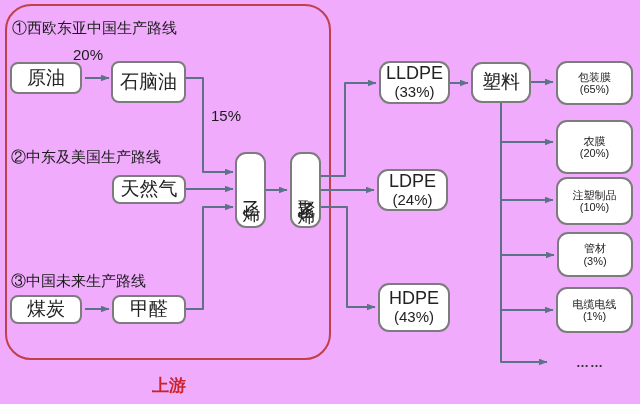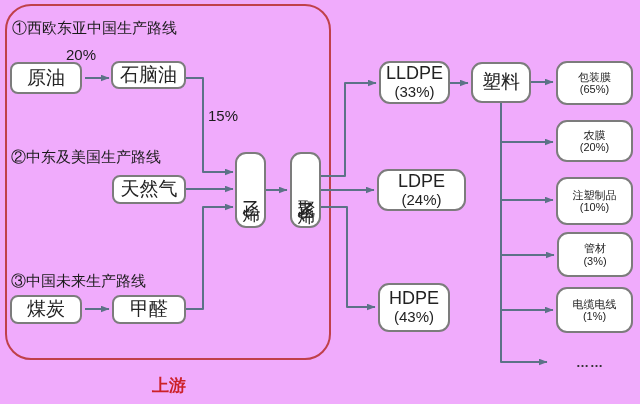--- a/index.html
+++ b/index.html
@@ -22,21 +22,21 @@
     font-size:19px;box-sizing:border-box;text-align:right;line-height:1.1;
     color:var(--text,#222);
   }
   .r10{border-radius:11px;}
   .two{flex-direction:column;}
   .two .name{font-size:18px;}
   .two .share{font-size:15px;}
   .app .name,.app .share{font-size:11px;}
   .vert{writing-mode:vertical-rl;text-orientation:upright;letter-spacing:3px;font-size:18px;}
   .rtitle{position:absolute;font-size:15px;color:#1b1b1b;white-space:nowrap;}
-  .elabel{position:absolute;font-size:15px;color:#1b1b1b;text-align:left;}
+  .elabel{position:absolute;font-size:15px;color:#1b1b1b;text-align:center;}
   .upstream{position:absolute;left:152px;top:374px;width:52px;
     font-size:17px;font-weight:bold;color:var(--label-red,#cc2127);}
   .ellipsis{position:absolute;left:576px;top:355px;font-size:13px;font-weight:bold;
     letter-spacing:1px;color:#333;}
 </style>
 </head>
 <body>
 
 <div class="stage">
 
@@ -67,48 +67,48 @@
   </svg>
 
   <div class="rtitle" style="left:12px;top:19px">①西欧东亚中国生产路线</div>
   <div class="rtitle" style="left:11px;top:148px">②中东及美国生产路线</div>
   <div class="rtitle" style="left:11px;top:272px">③中国未来生产路线</div>
 
   <div class="elabel" style="left:66px;top:46px;width:44px">20%</div>
   <div class="elabel" style="left:208px;top:107px;width:36px">15%</div>
 
   <div class="node" style="left:10px;top:62px;width:72px;height:32px">原油</div>
-  <div class="node" style="left:111px;top:61px;width:75px;height:28px">石脑油</div>
+  <div class="node" style="left:111px;top:61px;width:75px;height:42px">石脑油</div>
   <div class="node" style="left:112px;top:175px;width:74px;height:29px">天然气</div>
   <div class="node" style="left:10px;top:295px;width:72px;height:29px">煤炭</div>
   <div class="node" style="left:112px;top:295px;width:74px;height:29px">甲醛</div>
 
   <div class="node r10 vert" style="left:235px;top:152px;width:31px;height:76px">乙烯</div>
   <div class="node r10 vert" style="left:290px;top:152px;width:31px;height:76px">聚乙烯</div>
 
   <div class="node r10 two" style="left:379px;top:61px;width:71px;height:43px">
     <span class="name">LLDPE</span>
     <span class="share">(33%)</span>
   </div>
-  <div class="node r10 two" style="left:377px;top:169px;width:89px;height:42px">
+  <div class="node r10 two" style="left:377px;top:169px;width:71px;height:42px">
     <span class="name">LDPE</span>
     <span class="share">(24%)</span>
   </div>
   <div class="node r10 two" style="left:378px;top:283px;width:72px;height:49px">
     <span class="name">HDPE</span>
     <span class="share">(43%)</span>
   </div>
 
   <div class="node r10" style="left:471px;top:62px;width:60px;height:41px">塑料</div>
 
   <div class="node r10 two app" style="left:556px;top:61px;width:77px;height:44px">
     <span class="name">包装膜</span>
     <span class="share">(65%)</span>
   </div>
-  <div class="node r10 two app" style="left:556px;top:120px;width:77px;height:42px">
+  <div class="node r10 two app" style="left:556px;top:120px;width:77px;height:54px">
     <span class="name">农膜</span>
     <span class="share">(20%)</span>
   </div>
   <div class="node r10 two app" style="left:556px;top:177px;width:77px;height:48px">
     <span class="name">注塑制品</span>
     <span class="share">(10%)</span>
   </div>
   <div class="node r10 two app" style="left:557px;top:232px;width:76px;height:45px">
     <span class="name">管材</span>
     <span class="share">(3%)</span>

